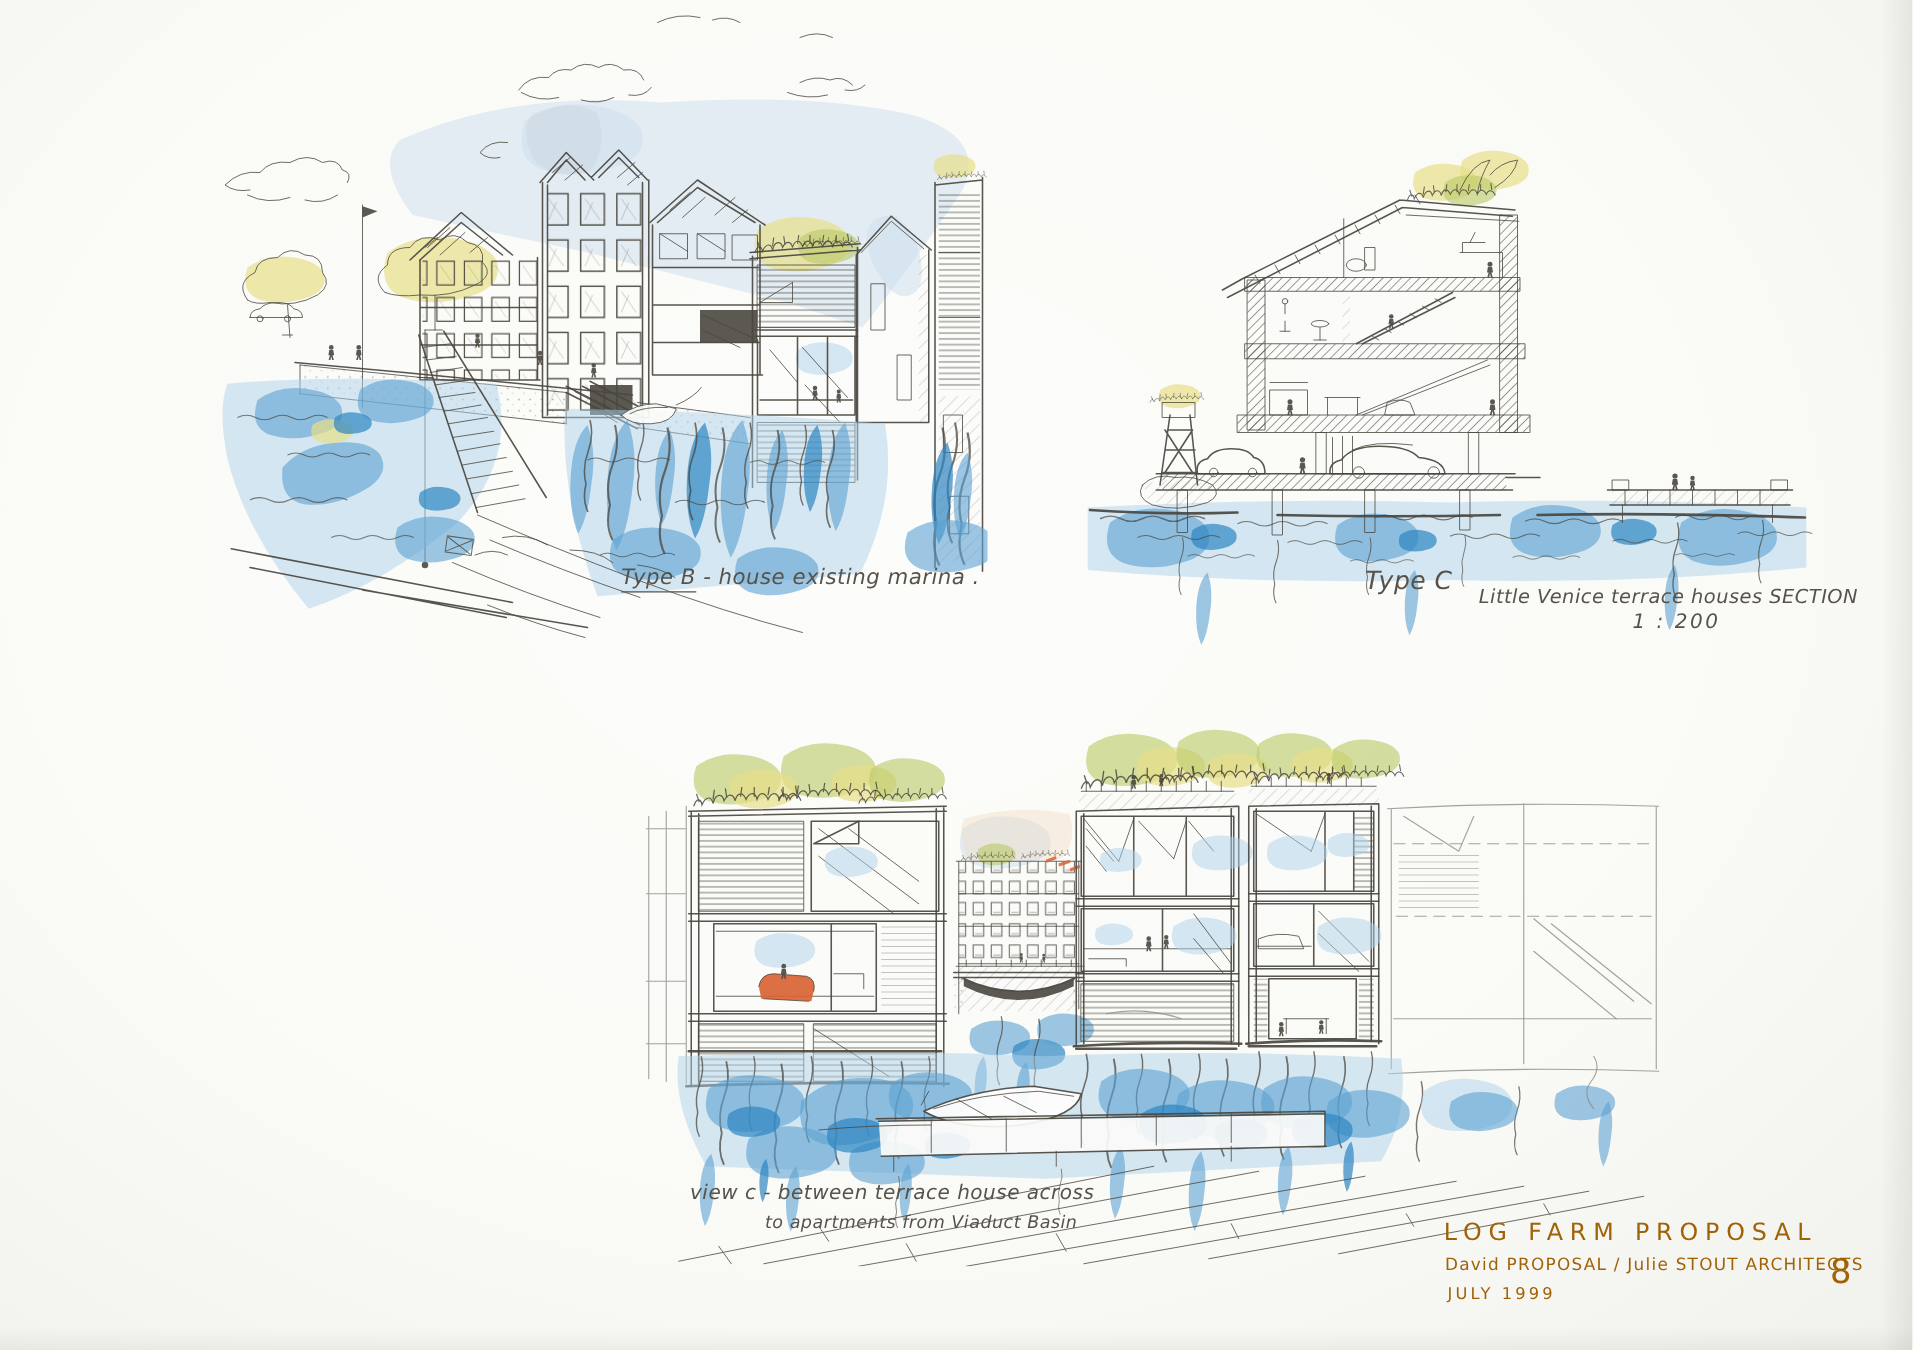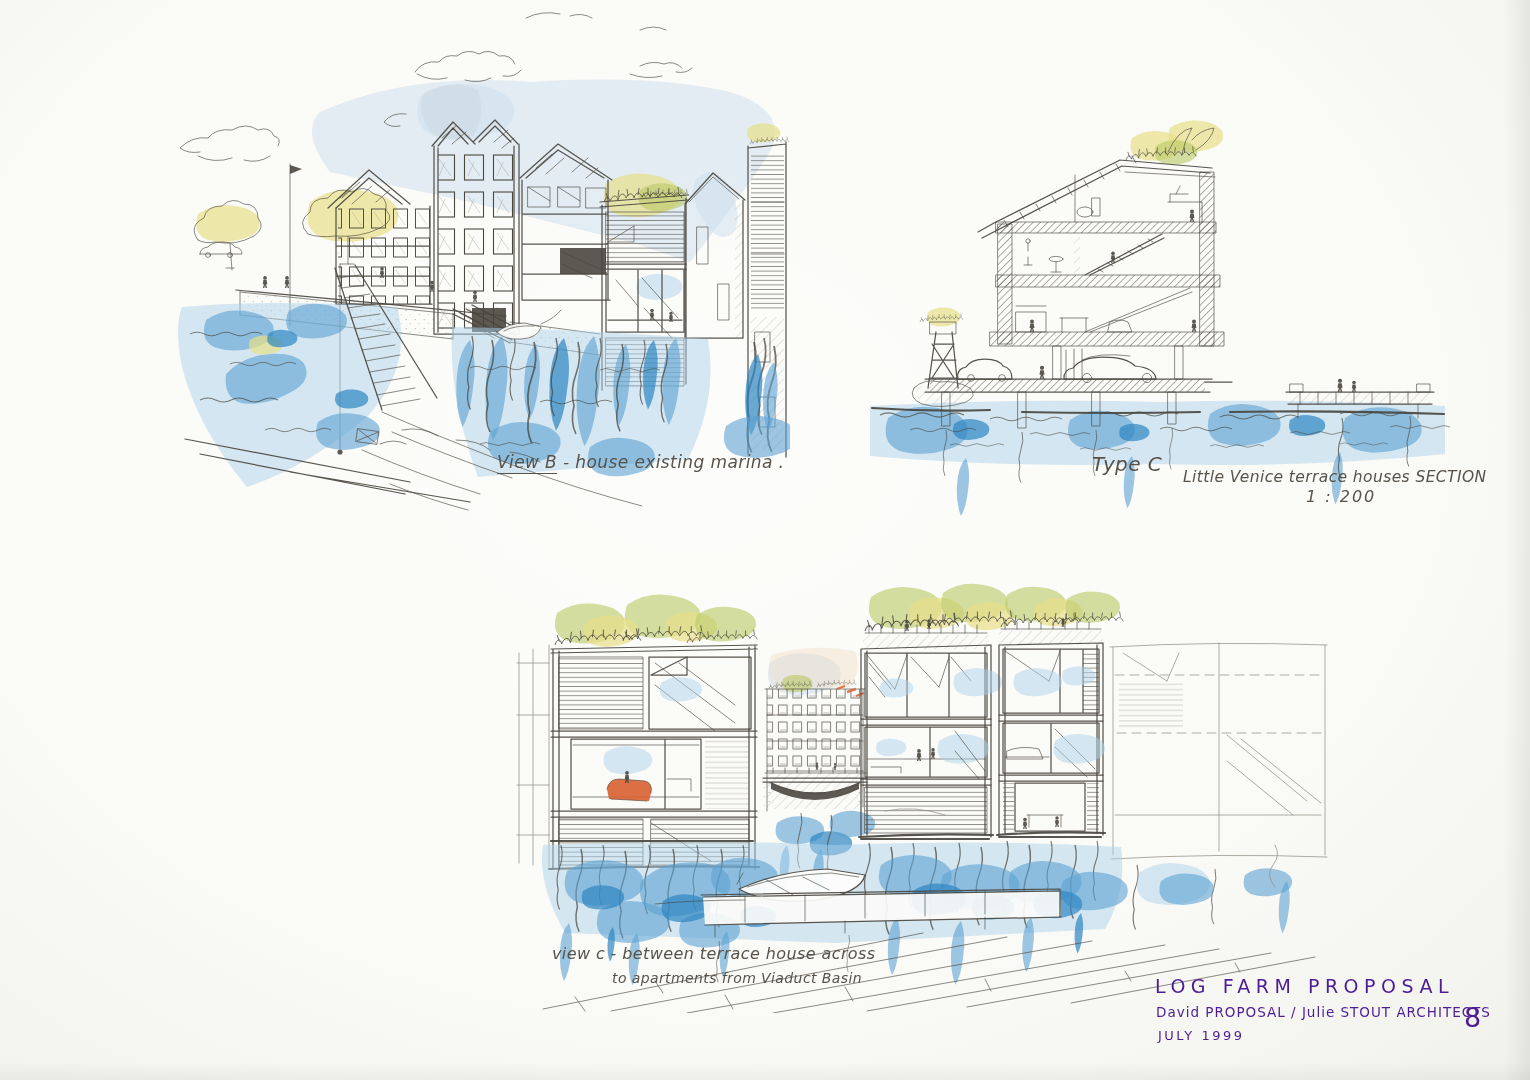--- a/index.html
+++ b/index.html
@@ -28,21 +28,21 @@
   .fi{fill:var(--ink);stroke:none;opacity:.9}
   .sky{fill:var(--wc-sky);stroke:none;opacity:.5}
   .blu{fill:var(--wc-blue);stroke:none;opacity:.6}
   .blu2{fill:var(--wc-blue-deep);stroke:none;opacity:.7}
   .blu0{fill:var(--wc-blue-pale);stroke:none;opacity:.5}
   .yel{fill:var(--wc-yellow);stroke:none;opacity:.7}
   .grn{fill:var(--wc-green);stroke:none;opacity:.62}
   .org{fill:var(--wc-orange);stroke:none;opacity:.92}
   .hand{color:var(--text);font-style:italic;letter-spacing:.4px;white-space:nowrap}
   .hand .ul{border-bottom:1.6px solid currentColor;padding-bottom:1px}
-  .arch{color:#4c1d95;white-space:nowrap}
+  .arch{color:#a16207;white-space:nowrap}
 </style>
 </head>
 <body>
 
 <svg width="0" height="0" style="position:absolute" aria-hidden="true">
   <defs>
     <pattern id="slats" width="7" height="4.6" patternUnits="userSpaceOnUse">
       <path d="M0 2.3H7" stroke="var(--ink)" stroke-width=".85" opacity=".68"></path>
     </pattern>
     <pattern id="slatsF" width="7" height="5.2" patternUnits="userSpaceOnUse">
@@ -544,21 +544,21 @@
   <use href="#wig" transform="translate(204 358) scale(.9)"></use>
     <use href="#wig" transform="translate(334 352) scale(.8)"></use>
 
   <g class="ink tn" opacity=".75">
     <path d="M28 426 408 350M96 428 492 354M172 430 577 358M258 430 650 362M352 428 704 366M452 424 756 370M556 420 800 374"></path>
     <path d="M60 414l10 14M210 412l8 14M330 404l8 14M470 396l6 12M610 388l6 10M720 380l5 9M140 398l8 12"></path>
   </g>
 </svg>
 
 <div class="abs hand" style="left:497px;top:452px;font-size:17px">
-  <span class="ul">View B</span>
+  <span class="ul">Type B</span>
   <span>- house existing marina .</span>
 </div>
 
 <div class="abs hand" style="left:1092px;top:452px;font-size:20px">Type C</div>
 <div class="abs hand" style="left:1183px;top:468px;font-size:15.5px">Little Venice terrace houses SECTION</div>
 <div class="abs hand" style="left:1306px;top:487px;font-size:16px;letter-spacing:2px">1 : 200</div>
 
 <div class="abs hand" style="left:552px;top:944px;font-size:16px">view c  -  between terrace house across</div>
 <div class="abs hand" style="left:612px;top:970px;font-size:14px">to apartments  from Viaduct Basin</div>
 

